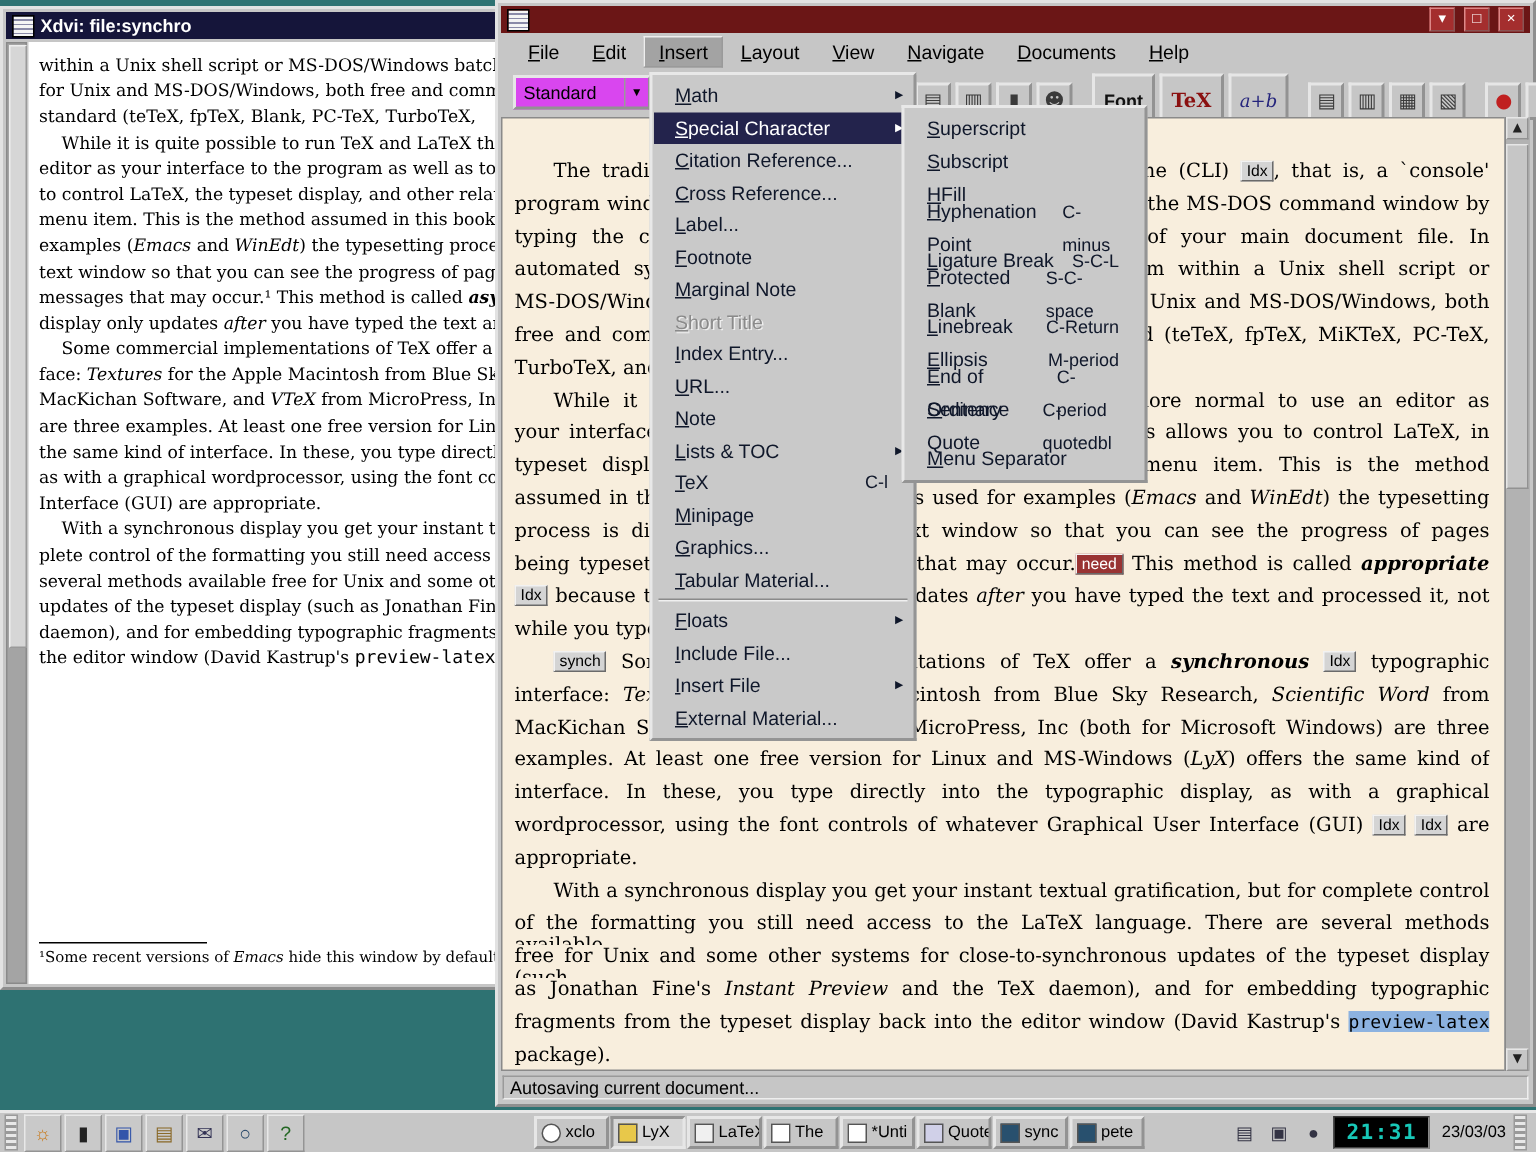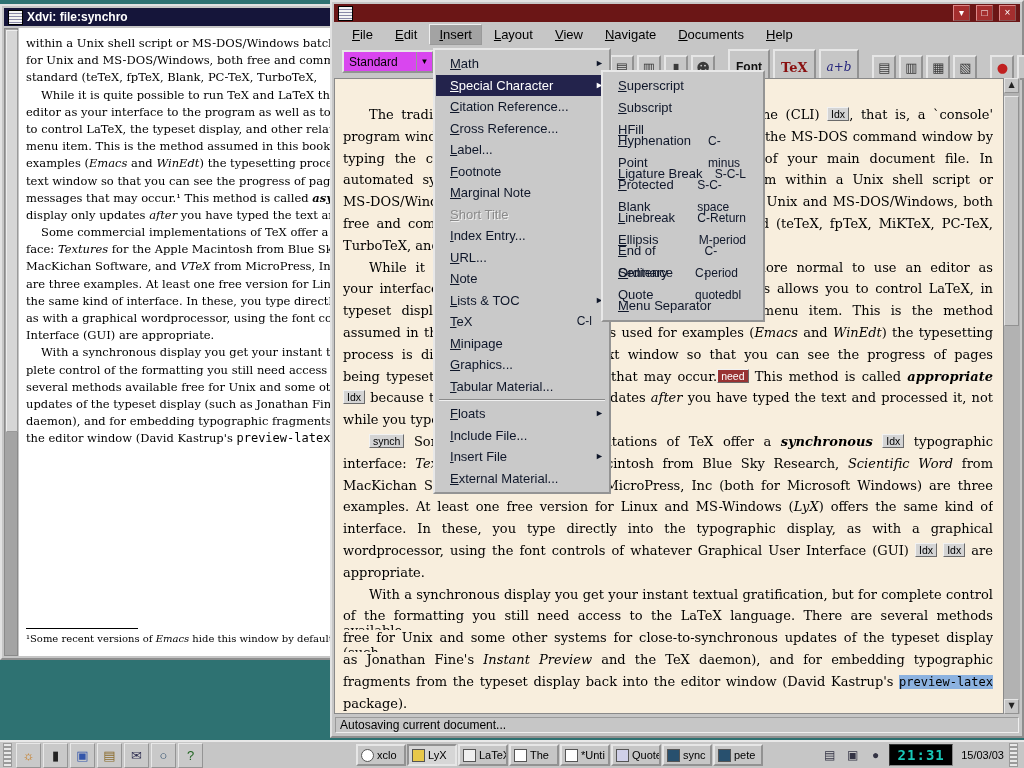--- a/index.html
+++ b/index.html
@@ -393,15 +393,15 @@
         <span class="wicon" style="background: rgb(40, 80, 110);"></span>
         <span>pete</span>
       </div>
     </div>
   <div class="tray" id="tray">
       <div class="tray-icon">▤</div>
       <div class="tray-icon">▣</div>
       <div class="tray-icon">●</div>
     </div>
   <div class="lcd">21:31</div>
-  <div class="date">15/03/03</div>
+  <div class="date">23/03/03</div>
   <div class="panel-handle"></div>
 </div>
 
 </body></html>

